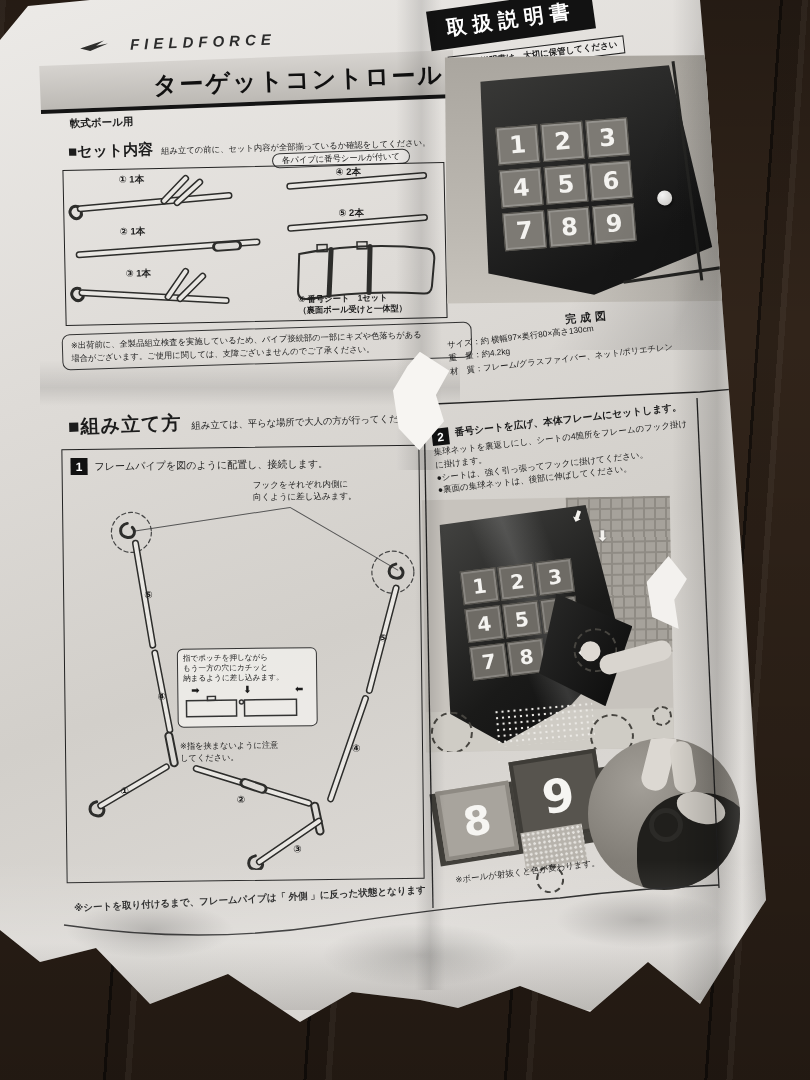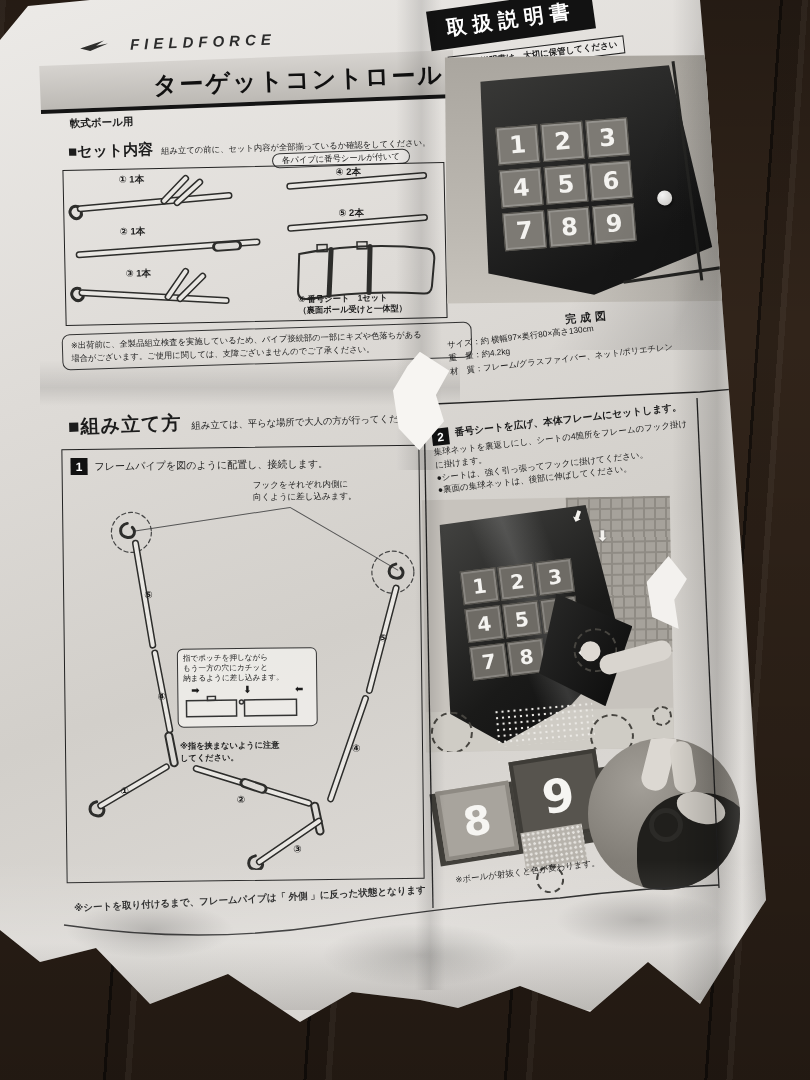--- a/index.html
+++ b/index.html
@@ -95,21 +95,21 @@
   .stepnum{flex:none;width:17px;height:17px;background:#111;color:#fff;font-weight:bold;font-size:12px;
     display:flex;align-items:center;justify-content:center;}
   .steptext{font-size:10px;padding-top:2px;white-space:nowrap;}
   .hook-note{position:absolute;left:190px;top:32px;font-size:8.5px;white-space:pre-line;line-height:1.4;}
   .diagram{position:absolute;left:2px;top:56px;}
   .dlabel{position:absolute;font-size:10px;font-weight:bold;}
   .inset-box{position:absolute;left:112px;top:200px;width:128px;border:1.2px solid #333;border-radius:6px;
     padding:4px 5px 3px;background:rgba(240,238,235,.85);}
   .inset-box .ln{font-size:7.6px;line-height:1.3;white-space:nowrap;}
   .inset-arrows{display:flex;justify-content:space-between;padding:1px 8px 0;font-size:10px;font-weight:bold;}
-  .caution{position:absolute;left:114px;top:292px;font-size:8.2px;font-weight:bold;line-height:1.45;}
+  .caution{position:absolute;left:114px;top:292px;font-size:8.2px;font-weight:normal;line-height:1.45;}
   .bottom-note1{left:74px;top:893px;transform:rotate(-3deg);font-size:9.5px;font-weight:600;white-space:nowrap;}
   
   .step2{left:434px;top:412px;width:300px;transform:rotate(-6.5deg);}
   .step2 .row{display:flex;gap:6px;align-items:flex-start;}
   .step2 .l1{font-size:9.8px;font-weight:bold;white-space:nowrap;}
   .step2 .sm{font-size:8.5px;line-height:1.5;white-space:nowrap;}
   .photo2{left:424px;top:498px;width:248px;height:252px;transform:rotate(-1deg);
     background:#c7c3bd;overflow:hidden;}
   .photo2 .lattice{position:absolute;right:0;top:0;width:42%;height:62%;background:#a6a29b;}
   .photo2 .lattice::before{content:"";position:absolute;inset:0;

